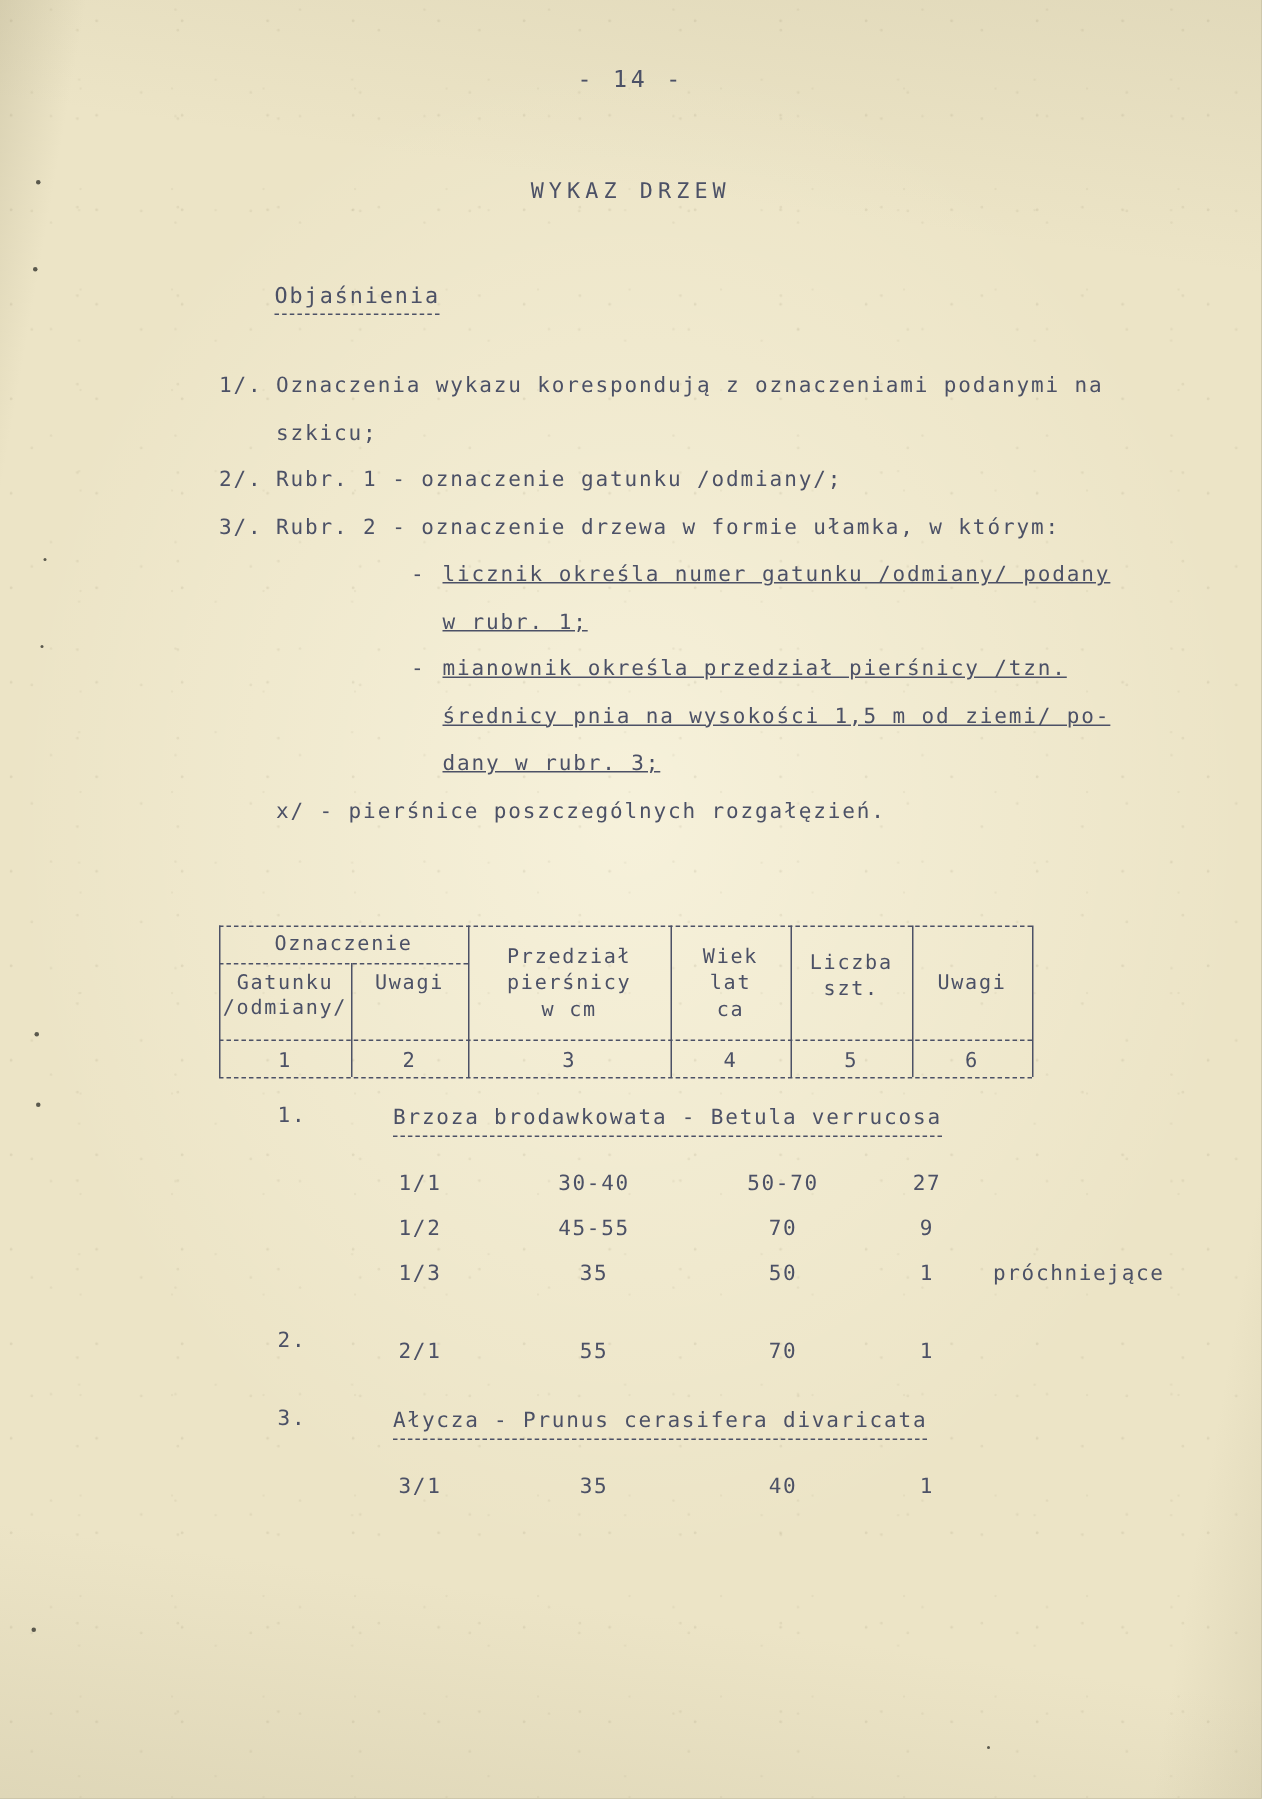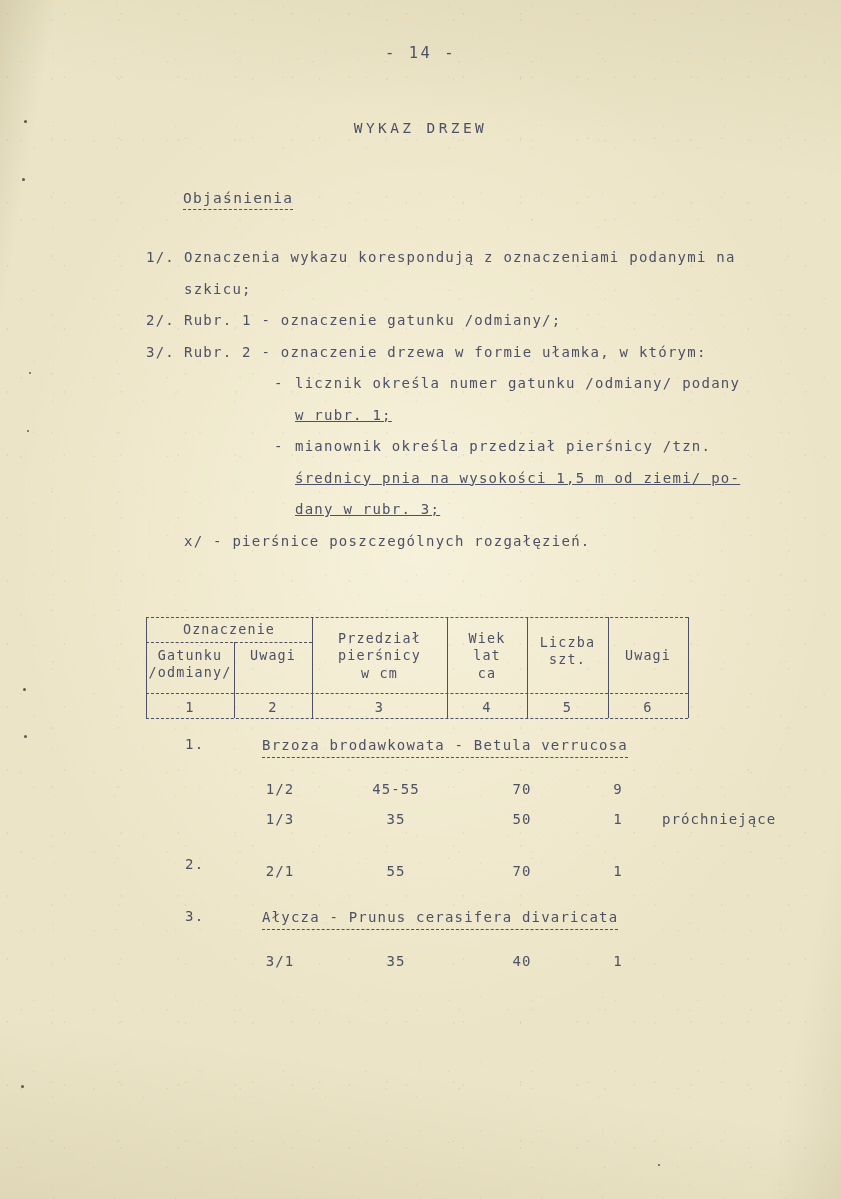--- a/index.html
+++ b/index.html
@@ -87,21 +87,21 @@
     font-size: 14px;
     letter-spacing: 1.25px;
     line-height: 31.5px;
   }
   .note-row { display: flex; }
   .note-marker { width: 38px; flex: none; }
   .note-body { flex: 1; }
   .note-cont { padding-left: 38px; }
   .sub-row { padding-left: 128px; display: flex; }
   .sub-dash { width: 21px; flex: none; }
-  .sub-body { flex: 1; }
+  .sub-body { flex: 1; text-decoration: underline; }
   .sub-cont { padding-left: 149px; text-decoration: underline; }
   .xnote { padding-left: 38px; }
 
   
   .grid {
     position: absolute;
     left: 146px;
     top: 617px;
     width: 542px;
     height: 101px;
@@ -293,20 +293,27 @@
 
     <div class="listing">
 
       <div class="species">
         <span class="sp-no">1.</span>
         <div class="sp-names">
           <span class="sp-name-line">Brzoza brodawkowata - Betula verrucosa</span>
         </div>
         <div class="sp-rows">
           <div class="sp-row">
+            <span class="c-code">1/1</span>
+            <span class="c-diam">30-40</span>
+            <span class="c-age">50-70</span>
+            <span class="c-count">27</span>
+            <span class="c-rem"></span>
+          </div>
+          <div class="sp-row">
             <span class="c-code">1/2</span>
             <span class="c-diam">45-55</span>
             <span class="c-age">70</span>
             <span class="c-count">9</span>
             <span class="c-rem"></span>
           </div>
           <div class="sp-row">
             <span class="c-code">1/3</span>
             <span class="c-diam">35</span>
             <span class="c-age">50</span>

